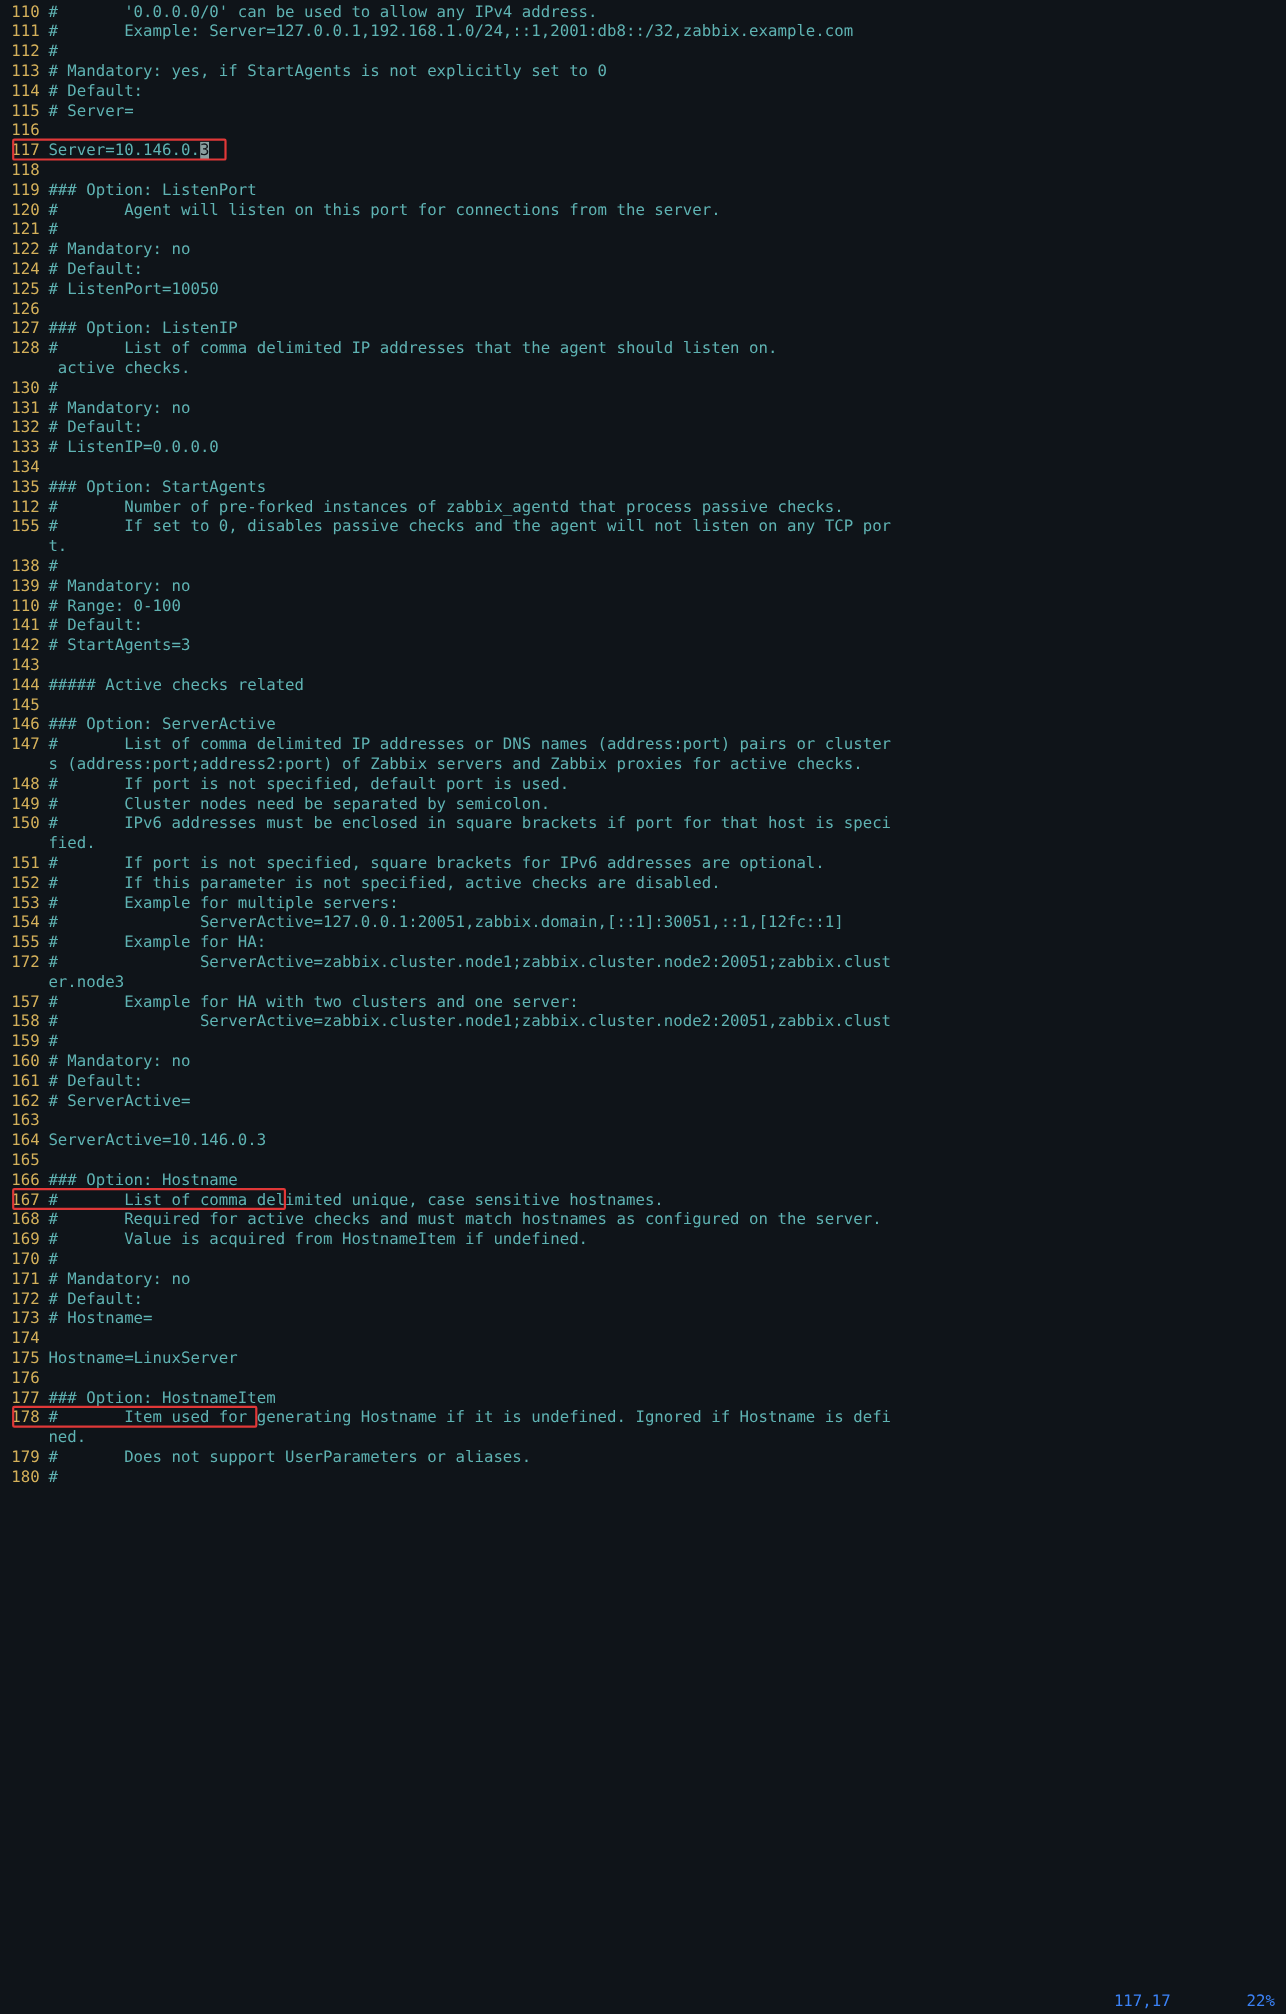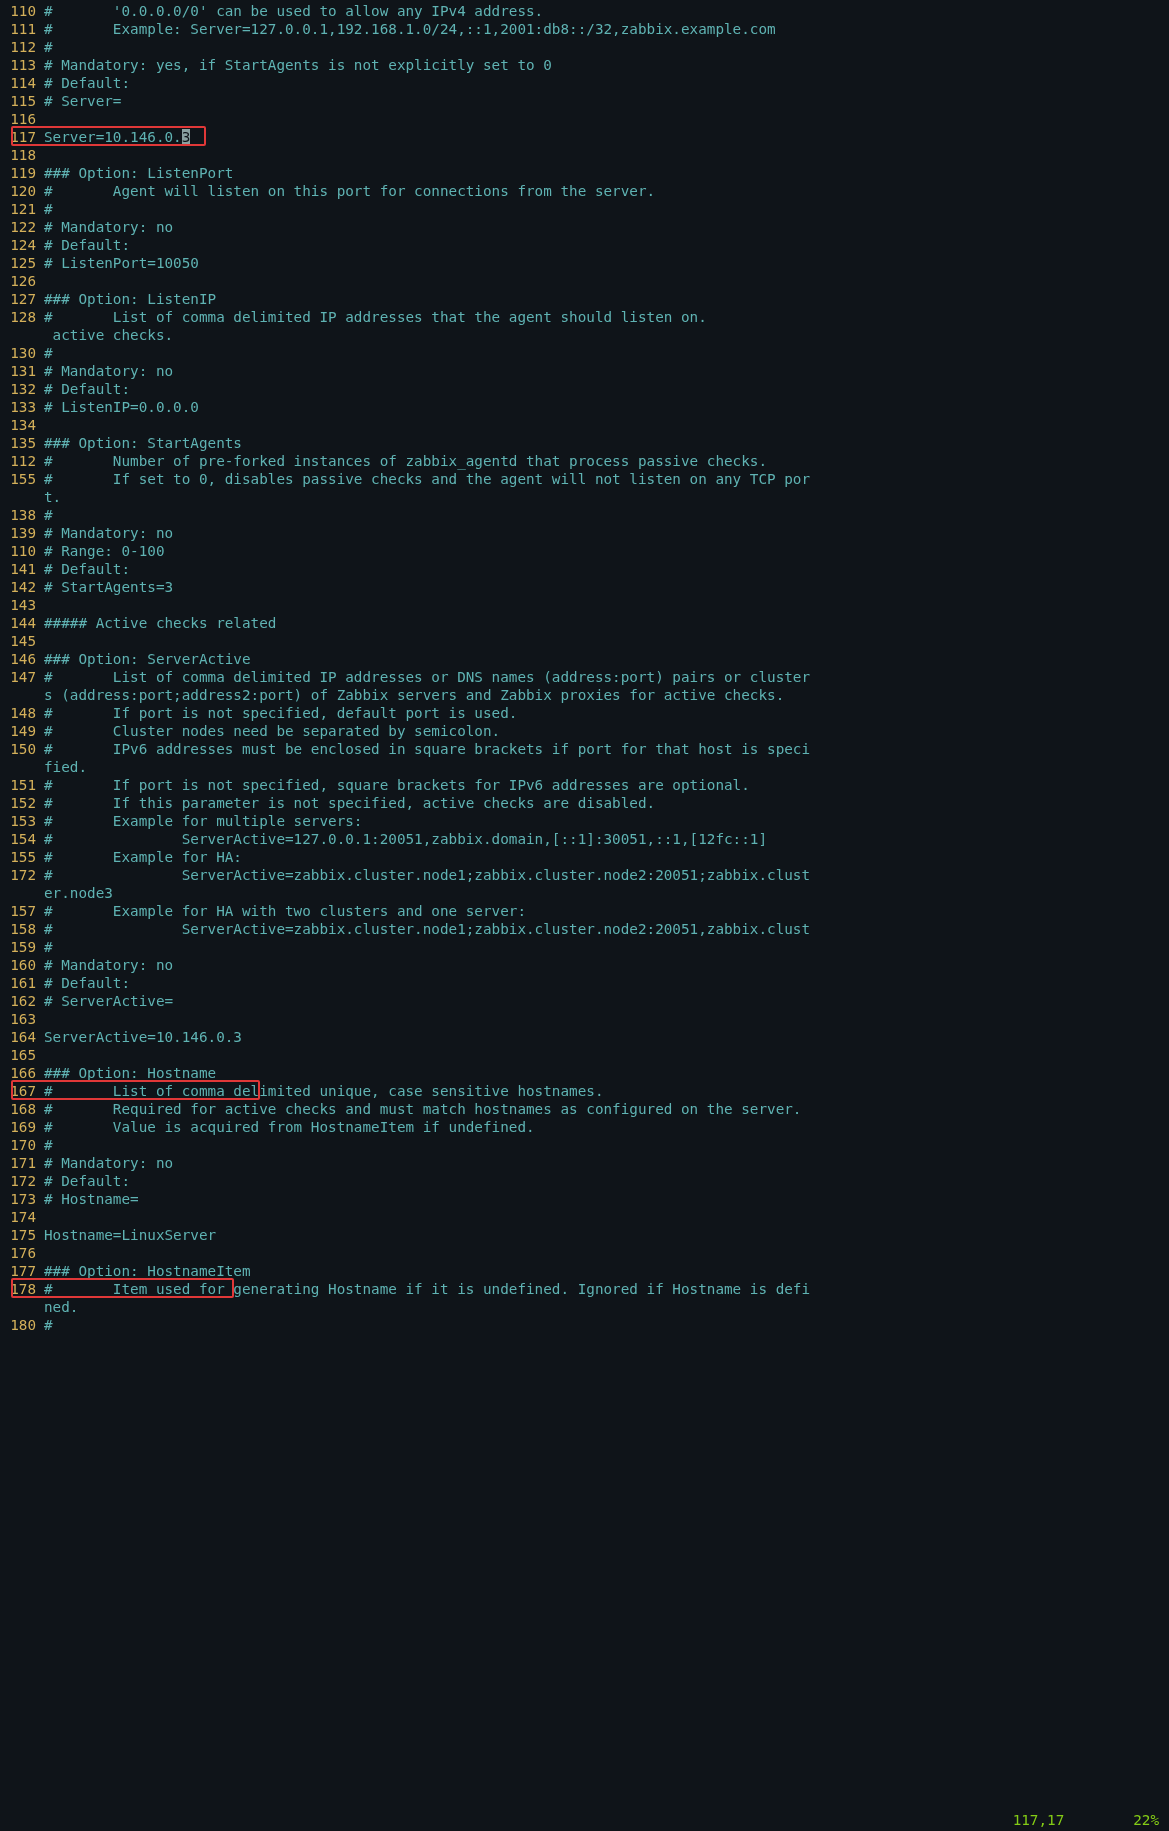--- a/index.html
+++ b/index.html
@@ -38,21 +38,21 @@
     border-radius: 2px;
   }
   .cursor-block {
     background: #8aa0a0;
     color: #0f1419;
   }
   .status-bar {
     position: absolute;
     bottom: 2px;
     right: 10px;
-    color: #84cc16;
+    color: #3b82f6;
     font-size: 14.3px;
     white-space: pre;
     text-align: center;
   }
 </style>
 </head>
 <body>
 
 <div id="editor">
     <div class="line"><span class="lineno">110</span><span class="content">#       '0.0.0.0/0' can be used to allow any IPv4 address.</span></div>
@@ -121,20 +121,21 @@
     <div class="line"><span class="lineno">170</span><span class="content">#</span></div>
     <div class="line"><span class="lineno">171</span><span class="content"># Mandatory: no</span></div>
     <div class="line"><span class="lineno">172</span><span class="content"># Default:</span></div>
     <div class="line"><span class="lineno">173</span><span class="content"># Hostname=</span></div>
     <div class="line"><span class="lineno">174</span><span class="content"></span></div>
     <div class="line"><span class="lineno">175</span><span class="content">Hostname=LinuxServer</span></div>
     <div class="line"><span class="lineno">176</span><span class="content"></span></div>
     <div class="line"><span class="lineno">177</span><span class="content">### Option: HostnameItem</span></div>
     <div class="line"><span class="lineno">178</span><span class="content">#       Item used for generating Hostname if it is undefined. Ignored if Hostname is defi</span></div>
     <div class="line"><span class="lineno"></span><span class="content">ned.</span></div>
+    <div class="line"><span class="lineno">179</span><span class="content">#       Does not support UserParameters or aliases.</span></div>
     <div class="line"><span class="lineno">180</span><span class="content">#</span></div>
   </div>
 
 <div class="status-bar">
   <span>117,17</span><span>        </span><span>22%</span>
 </div>
 
 <div class="highlight-box" style="top: 126px; left: 11px; width: 195px; height: 20px;"></div>
 <div class="highlight-box" style="top: 1080px; left: 11px; width: 249px; height: 20px;"></div>
 <div class="highlight-box" style="top: 1278px; left: 11px; width: 223px; height: 20px;"></div>

